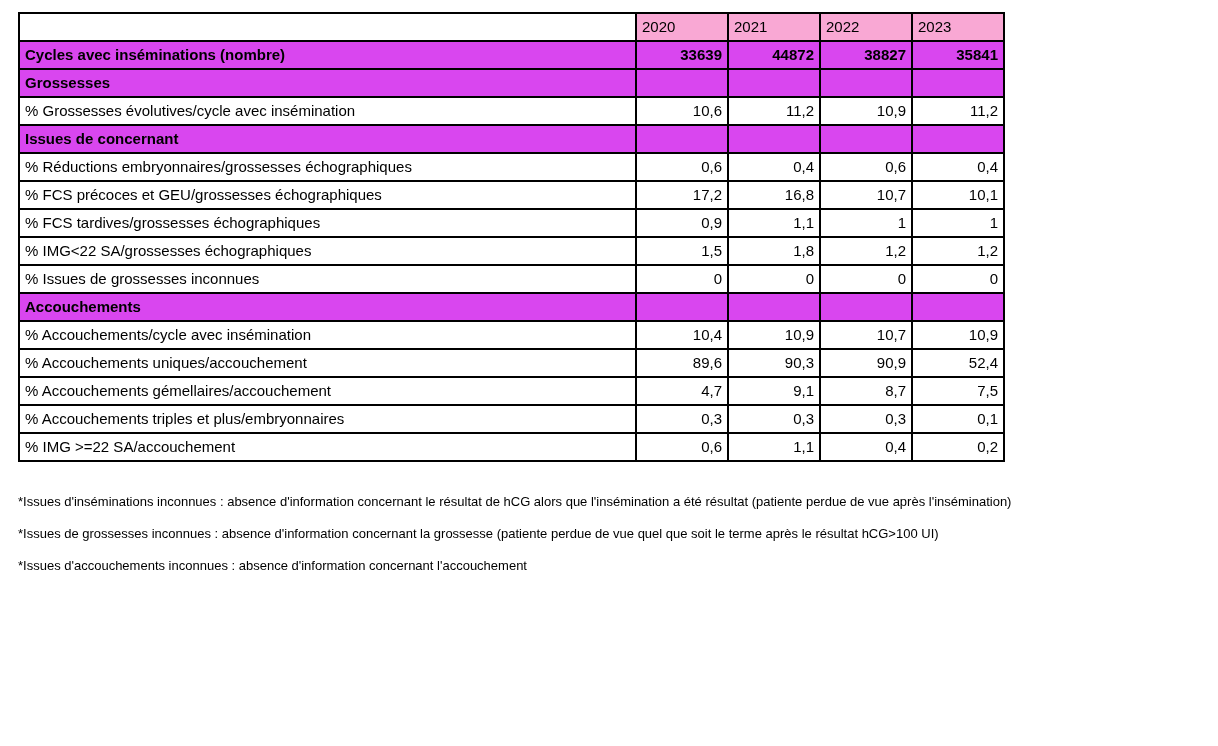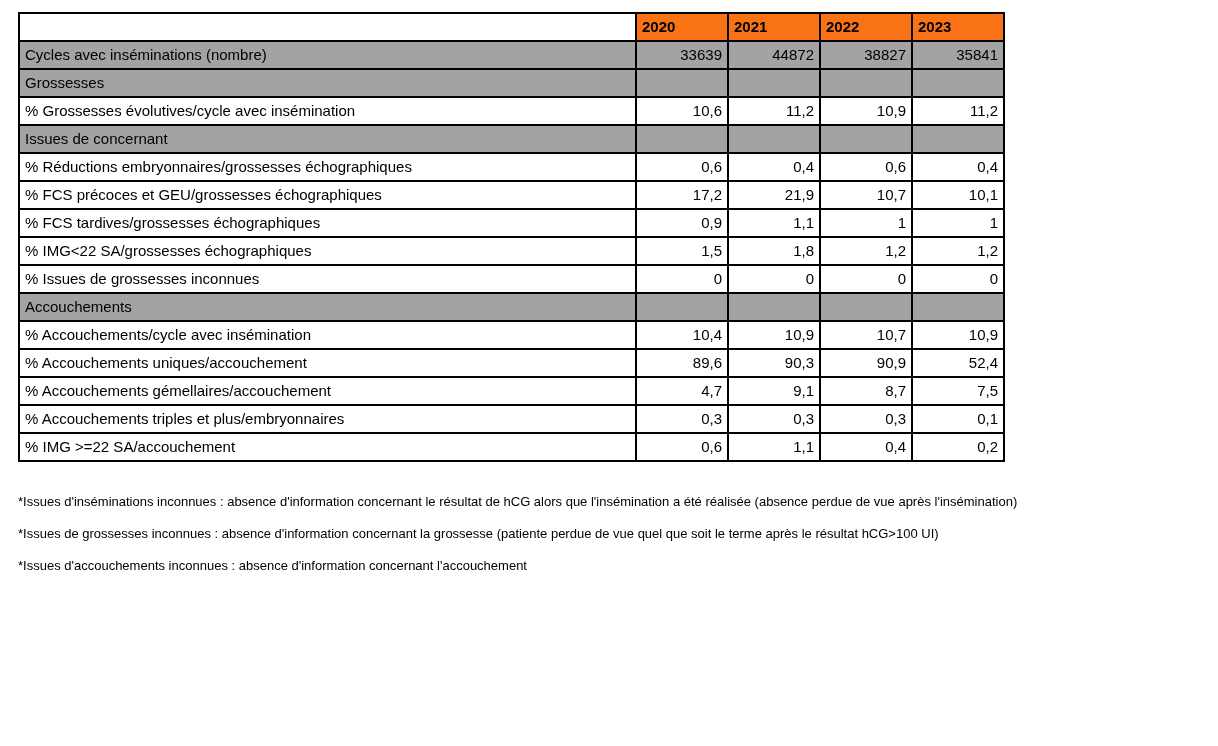--- a/index.html
+++ b/index.html
@@ -28,26 +28,26 @@
     padding: 0 5px;
     overflow: hidden;
     white-space: nowrap;
     vertical-align: middle;
   }
   table.stats th.corner {
     background: #ffffff;
   }
   table.stats th.year {
     text-align: left;
-    font-weight: bold;
-    background: #f97316;
+    font-weight: normal;
+    background: #f9a8d4;
   }
   tr.total td, tr.section td {
-    background: #a3a3a3;
-    font-weight: normal;
+    background: #d946ef;
+    font-weight: bold;
   }
   td.label { text-align: left; }
   td.value { text-align: right; }
   .footnotes {
     margin-top: 31px;
     width: 1185px;
   }
   .footnote {
     margin: 0 0 14px 0;
     font-size: 13px;
@@ -111,21 +111,21 @@
         <tr class="data">
           <td class="label">% Réductions embryonnaires/grossesses échographiques</td>
           <td class="value">0,6</td>
           <td class="value">0,4</td>
           <td class="value">0,6</td>
           <td class="value">0,4</td>
         </tr>
         <tr class="data">
           <td class="label">% FCS précoces et GEU/grossesses échographiques</td>
           <td class="value">17,2</td>
-          <td class="value">21,9</td>
+          <td class="value">16,8</td>
           <td class="value">10,7</td>
           <td class="value">10,1</td>
         </tr>
         <tr class="data">
           <td class="label">% FCS tardives/grossesses échographiques</td>
           <td class="value">0,9</td>
           <td class="value">1,1</td>
           <td class="value">1</td>
           <td class="value">1</td>
         </tr>
@@ -182,18 +182,18 @@
           <td class="label">% IMG &gt;=22 SA/accouchement</td>
           <td class="value">0,6</td>
           <td class="value">1,1</td>
           <td class="value">0,4</td>
           <td class="value">0,2</td>
         </tr>
       </tbody>
   </table>
 
   <div class="footnotes">
-    <p class="footnote">*Issues d'inséminations inconnues : absence d'information concernant le résultat de hCG alors que l'insémination a été réalisée (absence perdue de vue après l'insémination)</p>
+    <p class="footnote">*Issues d'inséminations inconnues : absence d'information concernant le résultat de hCG alors que l'insémination a été résultat (patiente perdue de vue après l'insémination)</p>
     <p class="footnote">*Issues de grossesses inconnues : absence d'information concernant la grossesse (patiente perdue de vue quel que soit le terme après le résultat hCG&gt;100 UI)</p>
     <p class="footnote">*Issues d'accouchements inconnues : absence d'information concernant l'accouchement</p>
   </div>
 
 </div>
 
 </body></html>

